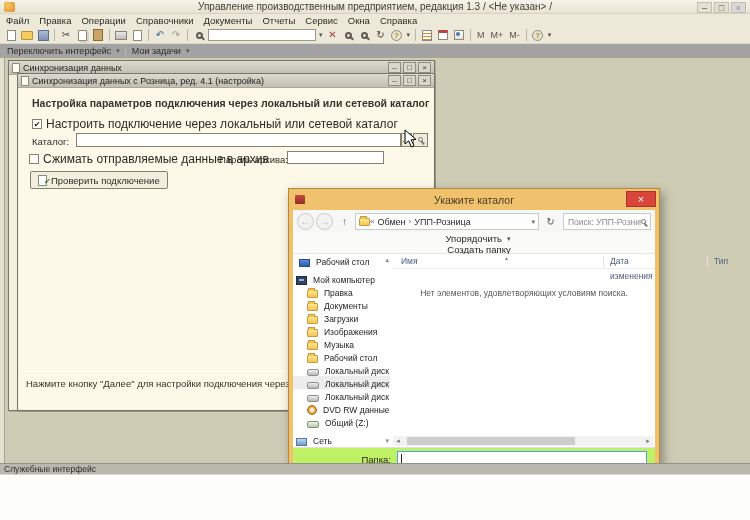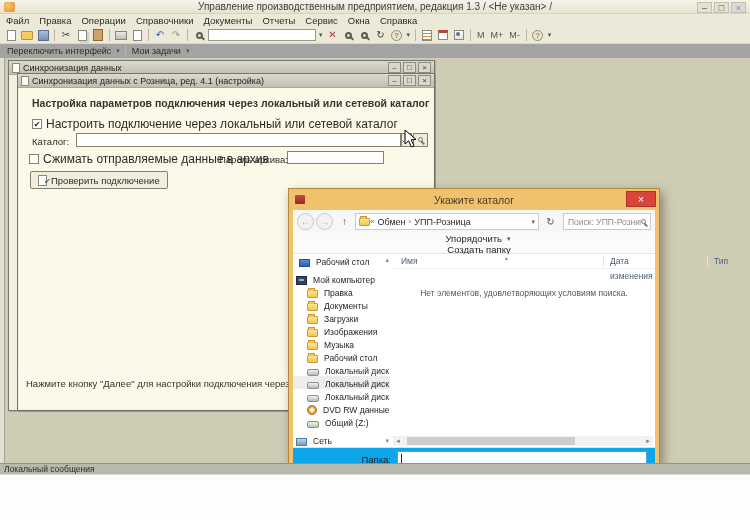--- a/index.html
+++ b/index.html
@@ -126,21 +126,21 @@
   .fp-header { position:absolute; left:0; top:0; right:0; height:15px; border-bottom:1px solid #f0f0f0; }
   .fp-col { position:absolute; top:0; height:15px; font-size:8.5px; color:#4c617c; line-height:15px; }
   .fp-colsep { position:absolute; top:2px; width:1px; height:11px; background:#e4e4e4; }
   .fp-sort { position:absolute; left:112px; top:0; font-size:6px; color:#8a8a8a; }
   .fp-empty { position:absolute; left:0; right:0; top:34px; text-align:center; font-size:8.5px; color:#555; }
   .hscroll { position:absolute; left:0; right:2px; bottom:1px; height:10px; background:#f2f2f2; display:flex; align-items:center; }
   .hs-arrow { width:10px; text-align:center; font-size:7px; color:#7a7a7a; flex:none; }
   .hs-track { flex:1; height:8px; position:relative; }
   .hs-thumb { position:absolute; left:4px; top:0; width:70%; height:8px; background:#cdcdcd; }
 
-  .folder-row { position:absolute; left:0; top:237px; right:0; height:23px; background:#0ea5e9; border-top:1px solid #e0e0de; }
+  .folder-row { position:absolute; left:0; top:237px; right:0; height:23px; background:#bef264; border-top:1px solid #e0e0de; }
   .folder-label { position:absolute; left:52px; top:6px; width:46px; text-align:right; font-size:9.5px; color:#1f1f1f; }
   .folder-input { position:absolute; left:104px; top:3px; width:250px; height:16px; background:#fff; border:1px solid #569de5; }
   .caret-line { position:absolute; left:3px; top:2px; width:1px; height:10px; background:#222; }
 
   .btn-row { position:absolute; left:0; top:260px; right:0; height:16px; }
   .dlg-btn { position:absolute; height:16px; font-size:9px; color:#1a1a1a; text-align:center; line-height:14px; background:linear-gradient(#f4f4f4,#e3e3e3); border:1px solid #acacac; }
   .dlg-btn.default { border:1px solid #2f77c2; box-shadow:0 0 0 1px #9fc6ea inset; }
 
   
   .svcbar { left:0; top:463px; width:750px; height:11px; background:#b9b8ae; border-top:1px solid #93928a; display:flex; align-items:center; }
@@ -437,19 +437,19 @@
     </div>
 
     <div class="btn-row">
       <span class="dlg-btn default" style="left:228px; width:74px;">Выбор папки</span>
       <span class="dlg-btn" style="left:308px; width:46px;">Отмена</span>
     </div>
   </div>
 </div>
 
 <div class="abs svcbar">
-  <span class="t">Локальный сообщения</span>
+  <span class="t">Служебные интерфейс</span>
 </div>
 <div class="abs svc-content"></div>
 
 <svg class="abs cursor-svg" viewBox="0 0 14 20">
   <polygon points="1,1 1,15 4.6,11.8 7.4,18 10,16.8 7.2,10.8 12,10.4" fill="#ffffff" stroke="#000000" stroke-width="1"></polygon>
 </svg>
 
 </body></html>

